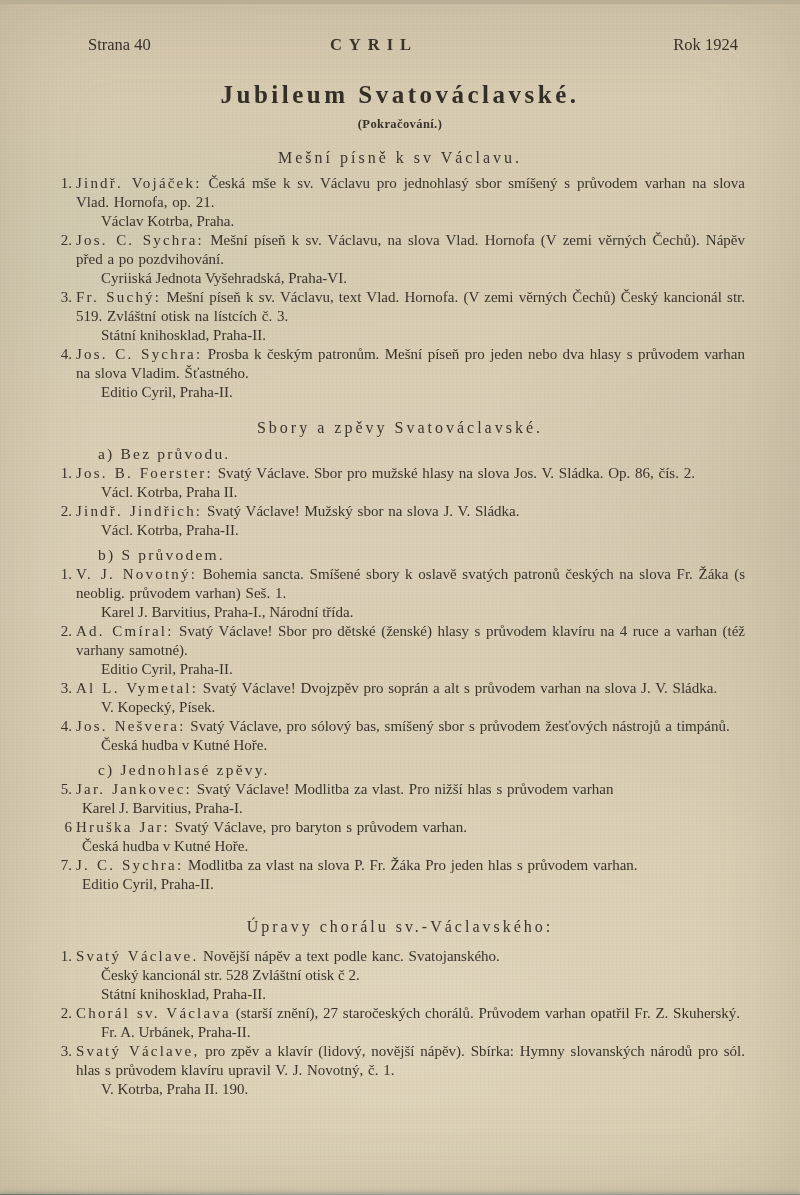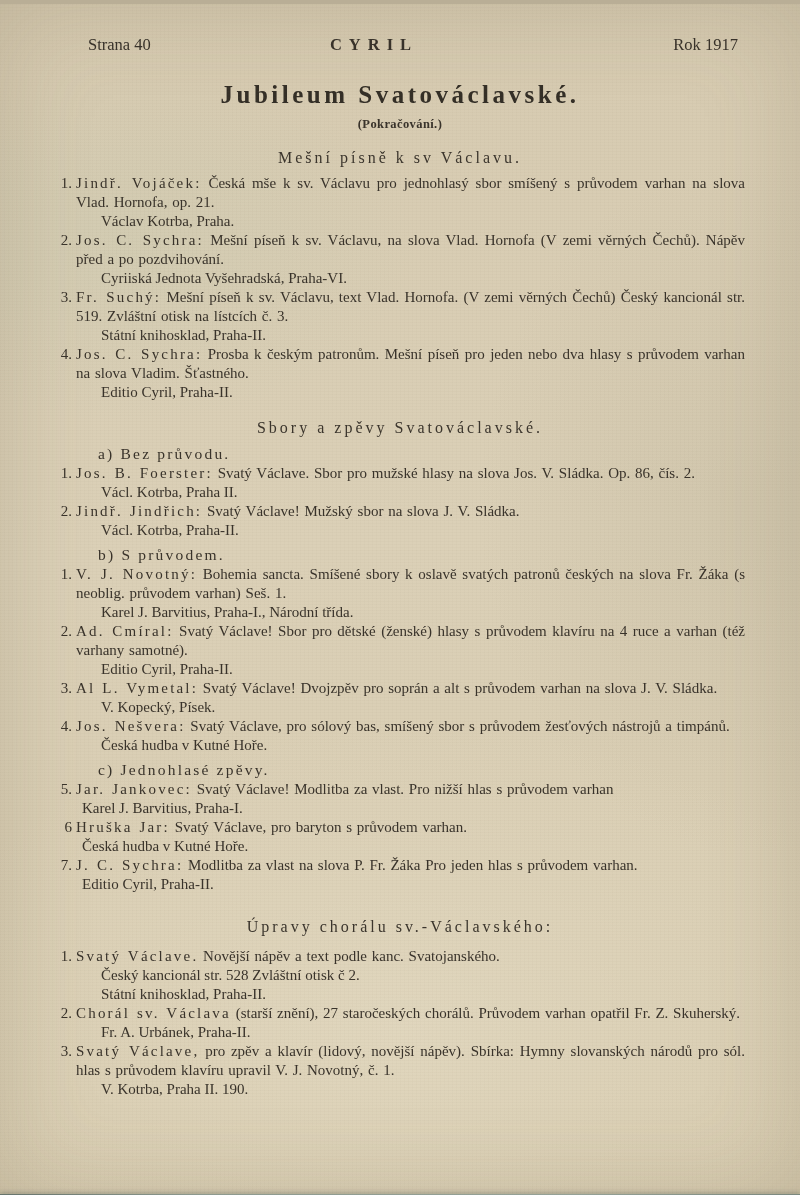--- a/index.html
+++ b/index.html
@@ -79,21 +79,21 @@
   .pub.flush{margin-left:6px;}
 </style>
 </head>
 <body>
 
 <div class="page">
 
   <div class="running-head">
     <span class="rh-left">Strana 40</span>
     <span class="rh-center">CYRIL</span>
-    <span class="rh-right">Rok 1917</span>
+    <span class="rh-right">Rok 1924</span>
   </div>
 
   <h1 class="title">Jubileum Svatováclavské.</h1>
   <div class="continuation">(Pokračování.)</div>
 
   <h2 class="sec-heading">Mešní písně k sv Václavu.</h2>
   <div class="list">
 
     <div class="item">
       <span class="num">1.</span>

